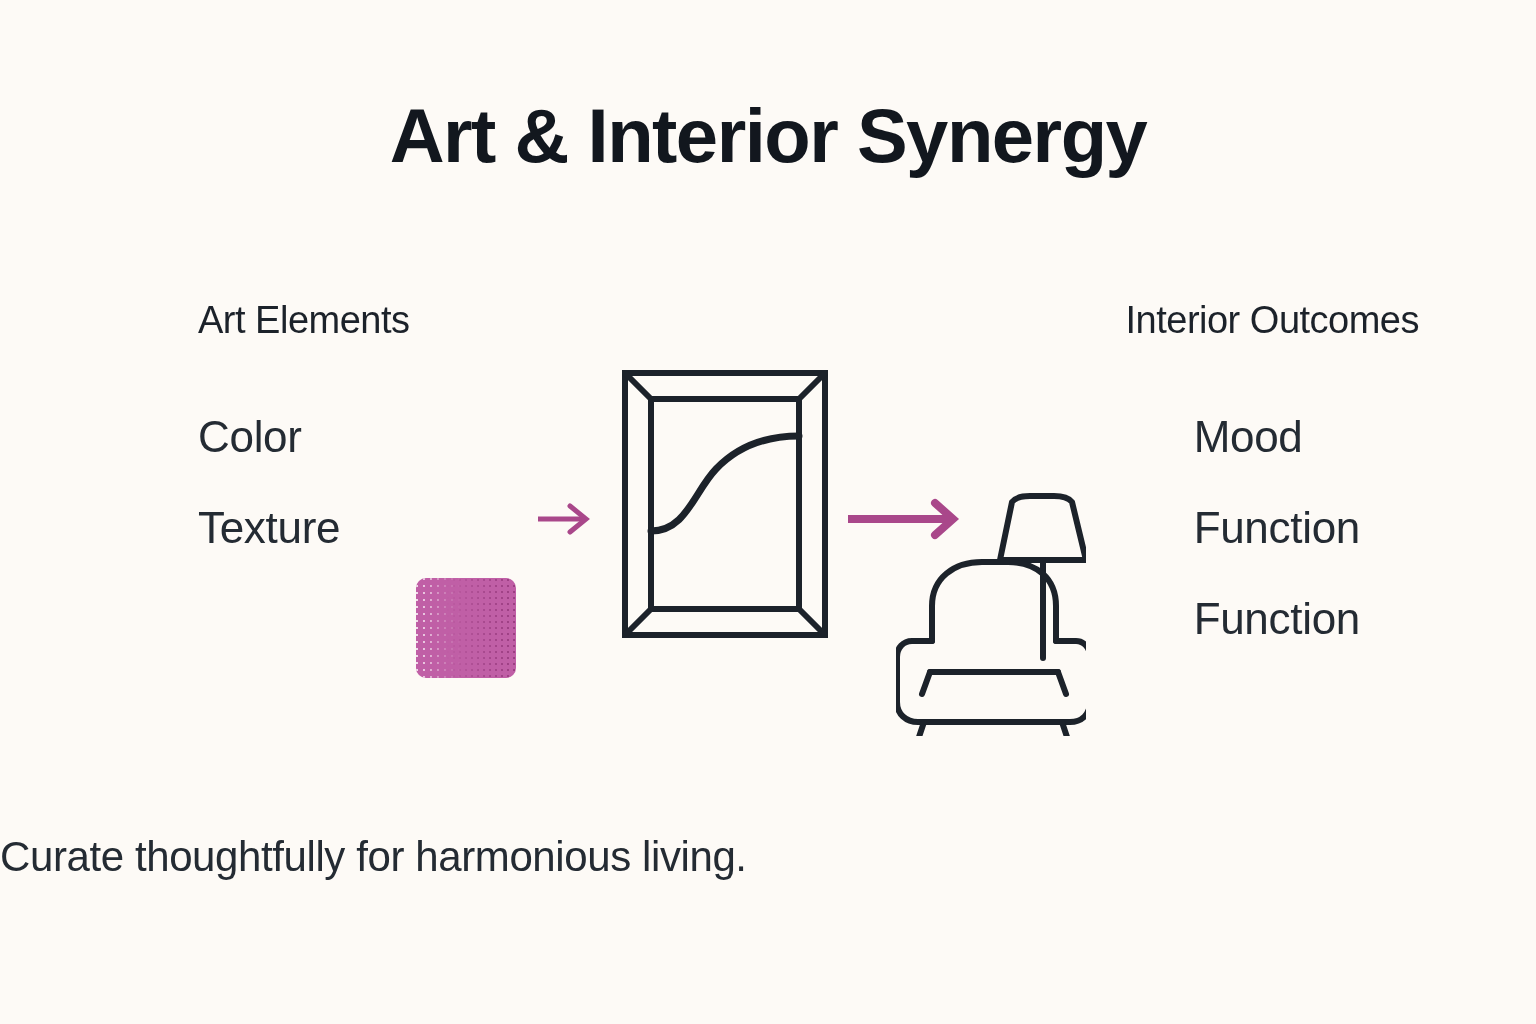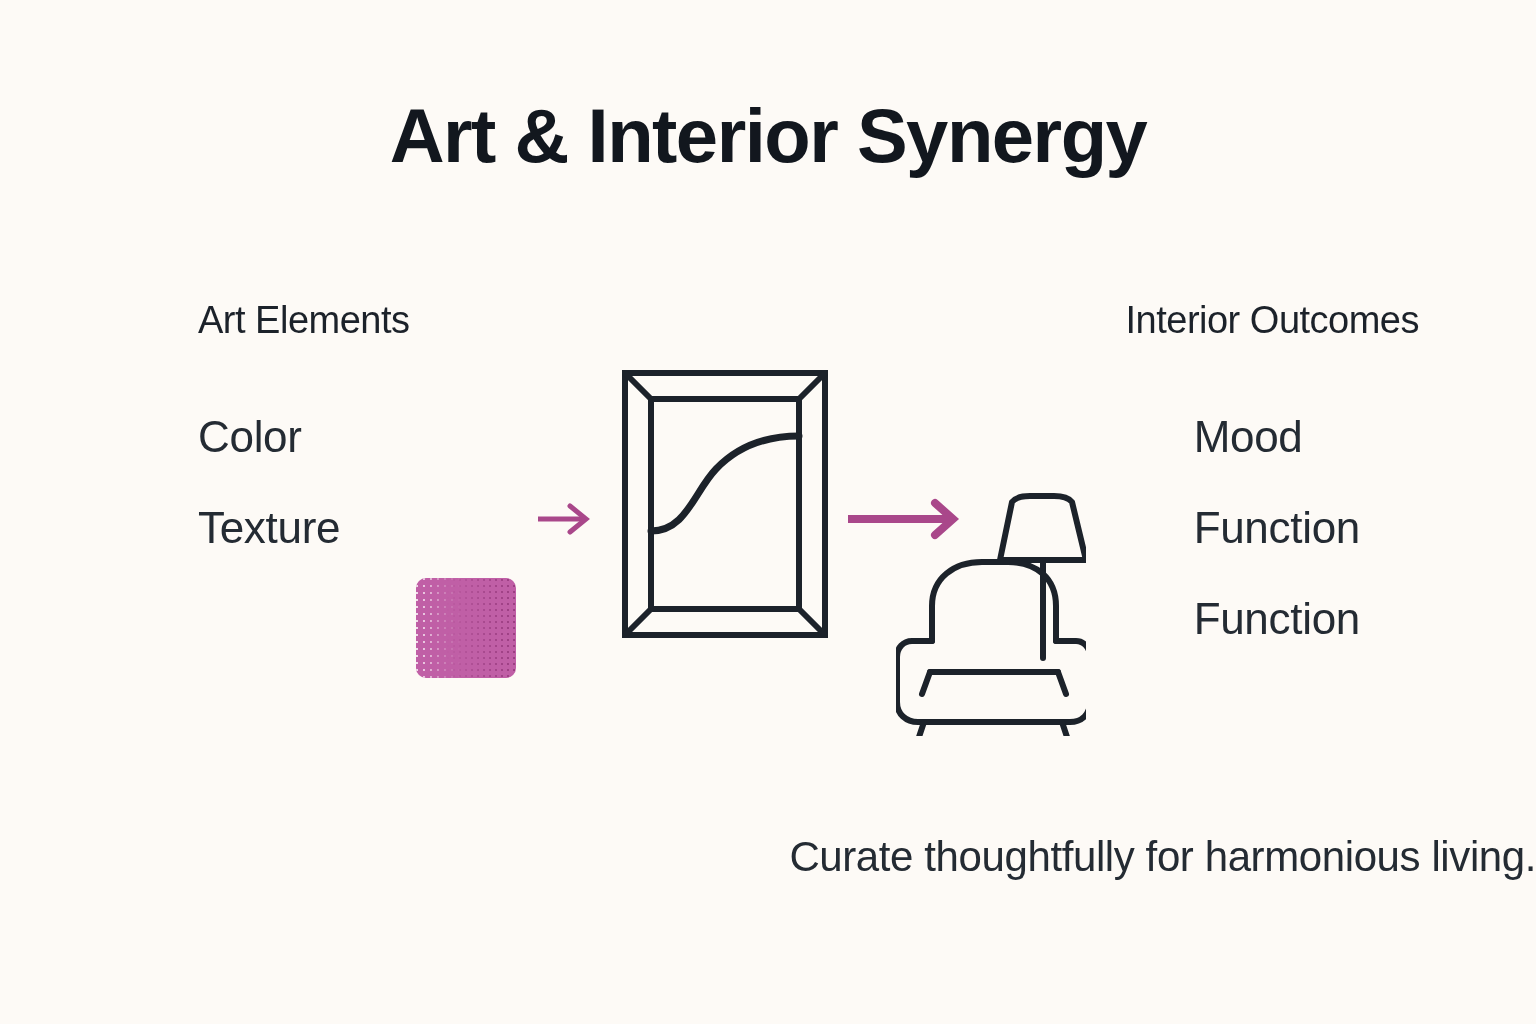--- a/index.html
+++ b/index.html
@@ -107,21 +107,21 @@
 
   
   .chair-lamp { position: absolute; left: 896px; top: 486px; }
 
   
   .caption {
     position: absolute;
     left: 0;
     top: 833px;
     width: 1536px;
-    text-align: right;
+    text-align: left;
     font-size: 42px;
     font-weight: 400;
     letter-spacing: -0.4px;
     color: #242b33;
     white-space: nowrap;
   }
 </style>
 </head>
 <body>
 

